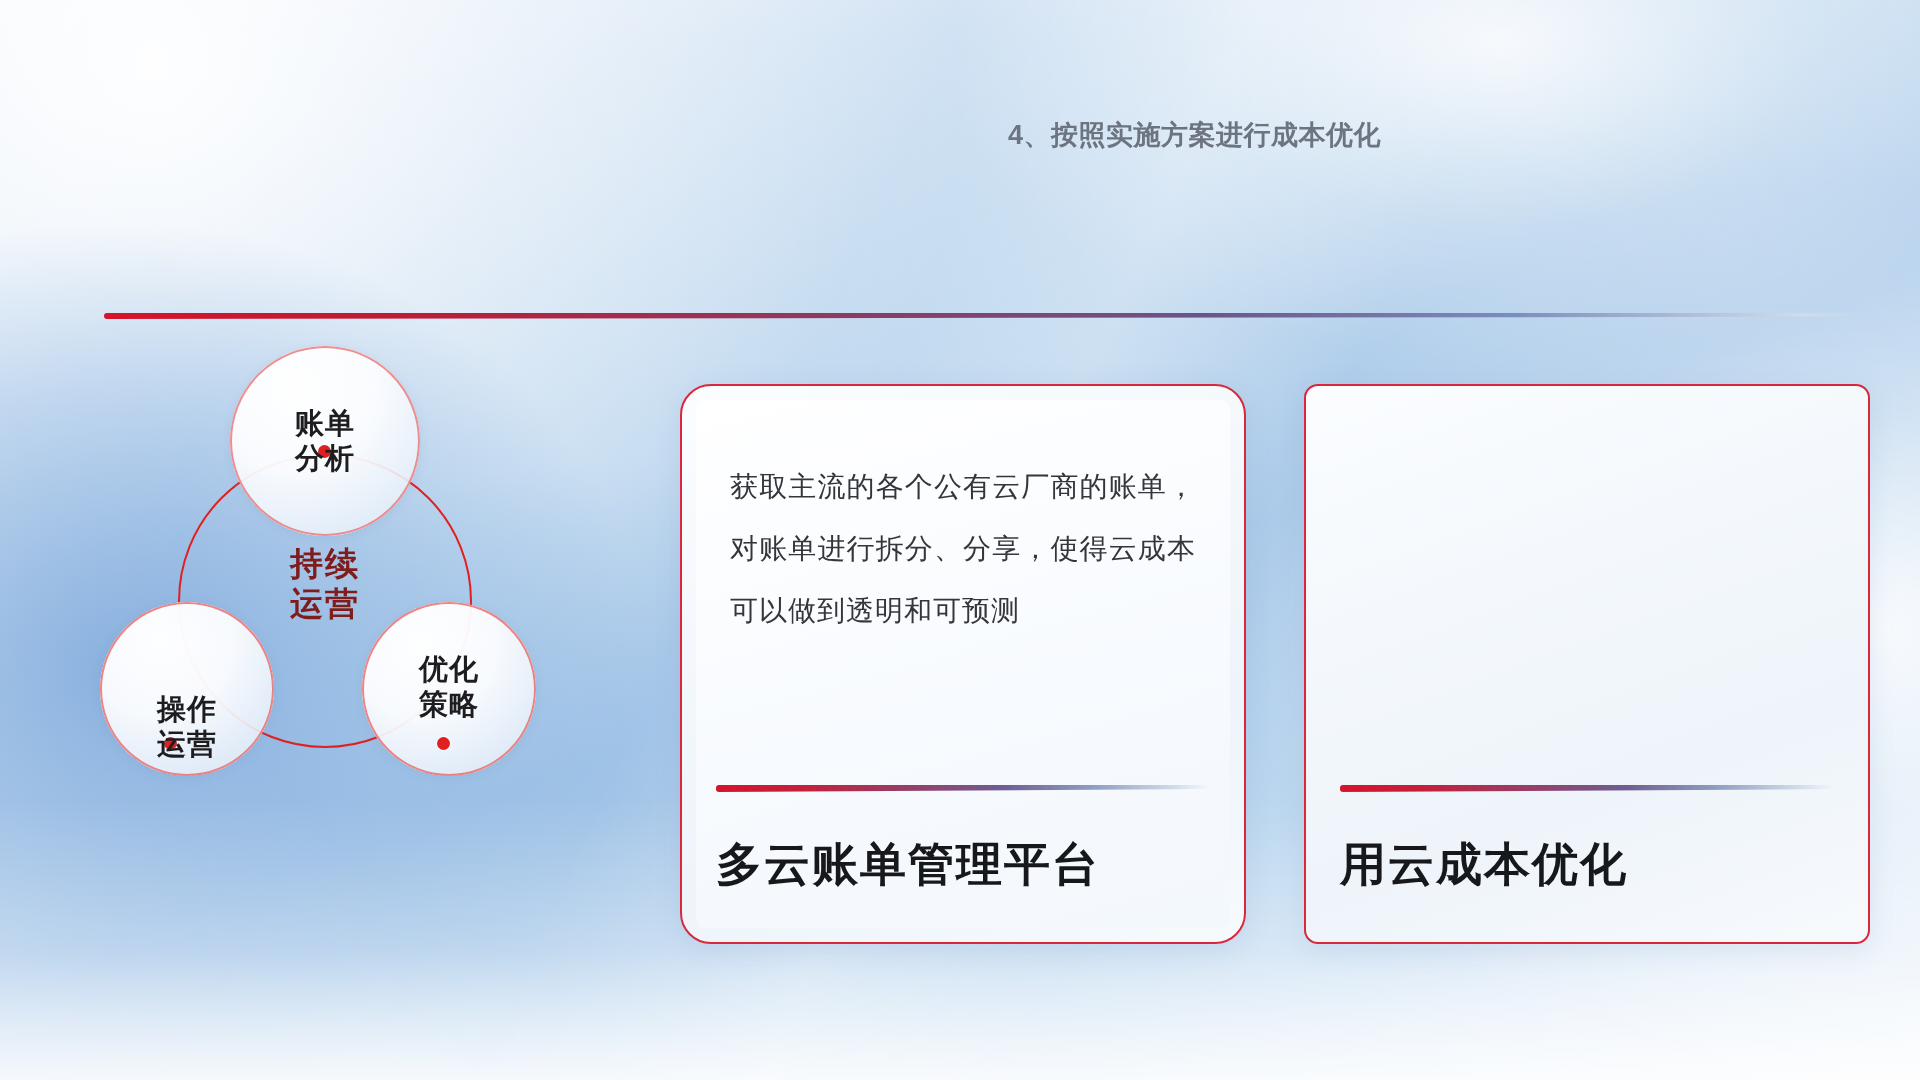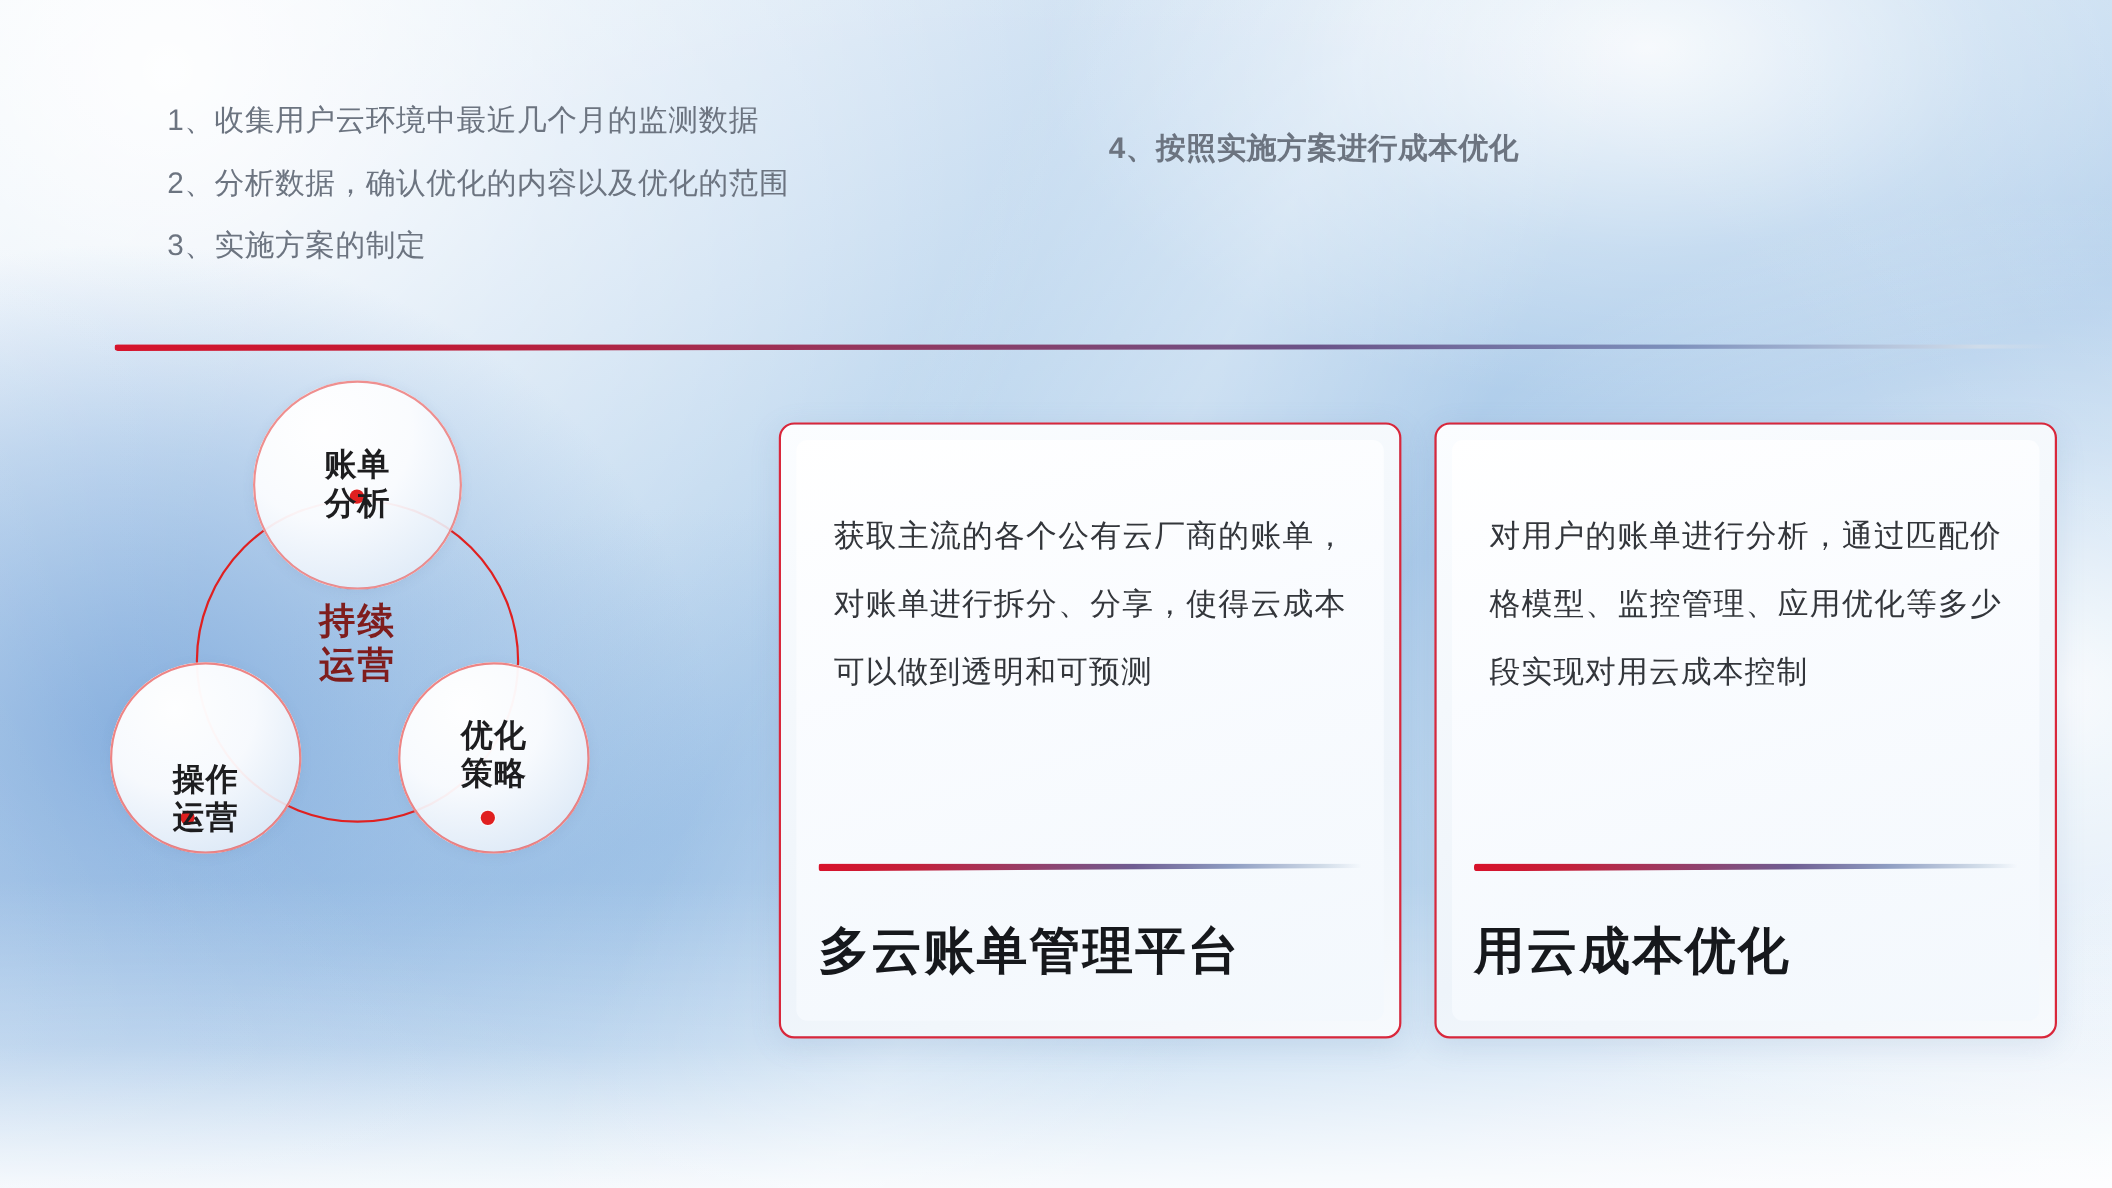--- a/index.html
+++ b/index.html
@@ -98,21 +98,21 @@
     box-sizing:border-box;
     overflow:hidden;
   }
   .card-inner{
     position:absolute;inset:14px;
     border-radius:10px;
     background:linear-gradient(165deg, rgba(255,255,255,.96) 0%, rgba(250,252,255,.92) 40%, rgba(243,248,253,.9) 100%);
     box-sizing:border-box;
     padding:56px 34px 0 34px;
   }
-  #card-1{left:708px;}
+  #card-1{left:680px;border-radius:31px;}
   #card-2{left:1304px;}
   .card-body{
     font-size:28px;color:#33363b;line-height:2.22;
     letter-spacing:1px;text-align:justify;text-align-last:left;
     font-weight:400;
   }
   .card-divider{
     position:absolute;left:34px;right:34px;bottom:150px;height:7px;
     background:linear-gradient(to right,#d8122b 0%, #c2213c 18%, #93406b 40%, #6f5d92 58%, #8e9dc2 76%, #d2dde9 93%, rgba(216,228,240,0) 100%);
     border-radius:3px;
@@ -133,25 +133,20 @@
   <div class="bg-layer bg-glowTR"></div>
   <div class="bg-layer bg-blueLeft"></div>
   <div class="bg-layer bg-blueMid"></div>
   <div class="bg-layer bg-glowBR"></div>
   <div class="bg-layer bg-glowBottom"></div>
   <div class="bg-layer bg-sheen"></div>
   <div class="bg-layer bg-vign"></div>
 </div>
 
 <div class="bullets">
-  <div class="col-left">
-    <div class="bullet">1、收集用户云环境中最近几个月的监测数据</div>
-    <div class="bullet">2、分析数据，确认优化的内容以及优化的范围</div>
-    <div class="bullet">3、实施方案的制定</div>
-  </div>
   <div class="col-right">
     <div class="bullet">4、按照实施方案进行成本优化</div>
   </div>
 </div>
 
 <div class="top-rule"></div>
 
 <div class="venn">
 
   <div class="vcircle" style="left:82px;top:94px;width:294px;height:294px;"></div>
@@ -192,18 +187,15 @@
 
 <div class="card" id="card-1">
   <div class="card-inner">
     <div class="card-body">获取主流的各个公有云厂商的账单，对账单进行拆分、分享，使得云成本可以做到透明和可预测</div>
   </div>
   <div class="card-divider"></div>
   <div class="card-title">多云账单管理平台</div>
 </div>
 
 <div class="card" id="card-2">
-  <div class="card-inner">
-    <div class="card-body">对用户的账单进行分析，通过匹配价格模型、监控管理、应用优化等多少段实现对用云成本控制</div>
-  </div>
   <div class="card-divider"></div>
   <div class="card-title">用云成本优化</div>
 </div>
 
 </body></html>

